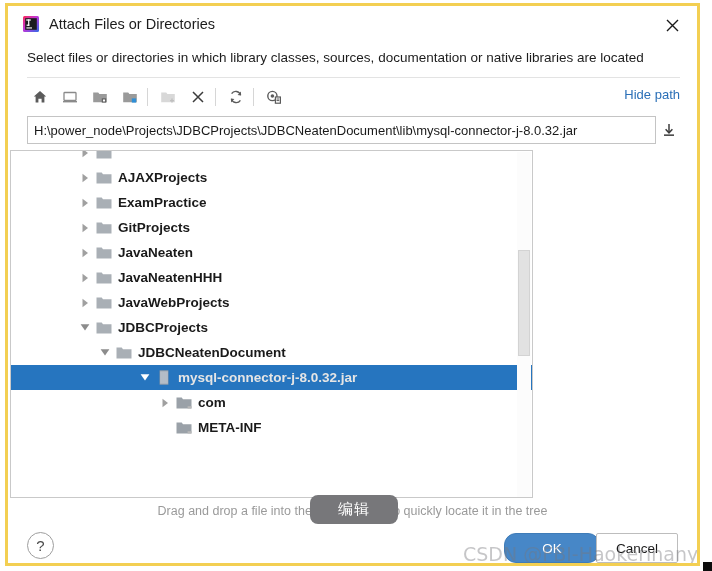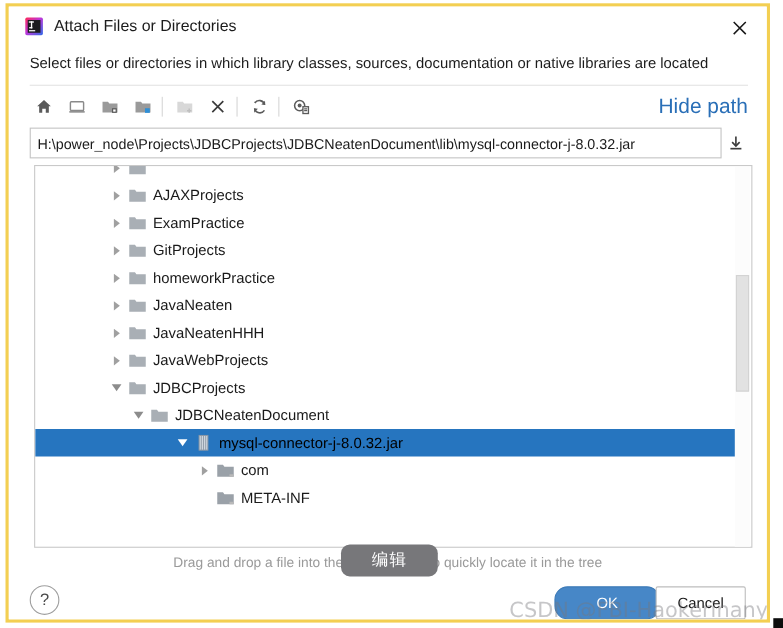--- a/index.html
+++ b/index.html
@@ -114,21 +114,21 @@
     position: absolute;
     top: 6px;
     width: 1px;
     height: 18px;
     background: #d6d6d6;
   }
   #hide-path-link {
     position: absolute;
     right: 0;
     top: 5px;
-    font-size: 19px;
+    font-size: 13px;
     color: #2a6fb7;
     cursor: pointer;
     white-space: nowrap;
   }
 
   
   #path-row {
     position: absolute;
     left: 19px;
     top: 110px;
@@ -157,28 +157,29 @@
     height: 22px;
     display: flex;
     align-items: center;
     justify-content: center;
     cursor: default;
   }
 
   
   #tree-panel {
     position: absolute;
-    left: 23px;
+    left: 2px;
     top: 144px;
-    width: 653px;
+    width: 523px;
     height: 348px;
     box-sizing: border-box;
     border: 1px solid #c9c9c9;
     background: #ffffff;
     overflow: hidden;
+    font-weight: bold;
   }
   #tree-clip {
     position: absolute;
     left: 0; top: 0;
     width: 637px;
     height: 346px;
     overflow: hidden;
   }
   #tree-inner {
     position: absolute;
@@ -191,21 +192,21 @@
     height: 25px;
     display: flex;
     align-items: center;
     white-space: nowrap;
     font-size: 13.5px;
     color: #1a1a1a;
     cursor: default;
   }
   .tree-row.selected {
     background: #2675bf;
-    color: #000000;
+    color: #e5e5e5;
     align-items: center;
   }
   .twisty {
     width: 16px;
     height: 16px;
     flex: 0 0 16px;
     display: flex;
     align-items: center;
     justify-content: center;
   }
@@ -528,34 +529,20 @@
               <div class="twisty">
                 <svg width="9" height="10" viewBox="0 0 9 10">
                   <path d="M1.5 0.8 L7 5 L1.5 9.2 Z" fill="#a0a0a0"></path>
                 </svg>
               </div>
               <div class="node-icon">
                 <svg width="16" height="14" viewBox="0 0 16 14">
                   <path d="M0.5 1.6 h5.2 l1.3 1.7 h8.5 v9.2 h-15 z" fill="#a9afb5"></path>
                 </svg>
               </div>
-              <div class="node-label">homeworkPractice</div>
-            </div>
-            <div class="tree-row">
-              <div style="width: 66px; flex: 0 0 auto;"></div>
-              <div class="twisty">
-                <svg width="9" height="10" viewBox="0 0 9 10">
-                  <path d="M1.5 0.8 L7 5 L1.5 9.2 Z" fill="#a0a0a0"></path>
-                </svg>
-              </div>
-              <div class="node-icon">
-                <svg width="16" height="14" viewBox="0 0 16 14">
-                  <path d="M0.5 1.6 h5.2 l1.3 1.7 h8.5 v9.2 h-15 z" fill="#a9afb5"></path>
-                </svg>
-              </div>
               <div class="node-label">JavaNeaten</div>
             </div>
             <div class="tree-row">
               <div style="width: 66px; flex: 0 0 auto;"></div>
               <div class="twisty">
                 <svg width="9" height="10" viewBox="0 0 9 10">
                   <path d="M1.5 0.8 L7 5 L1.5 9.2 Z" fill="#a0a0a0"></path>
                 </svg>
               </div>
               <div class="node-icon">

